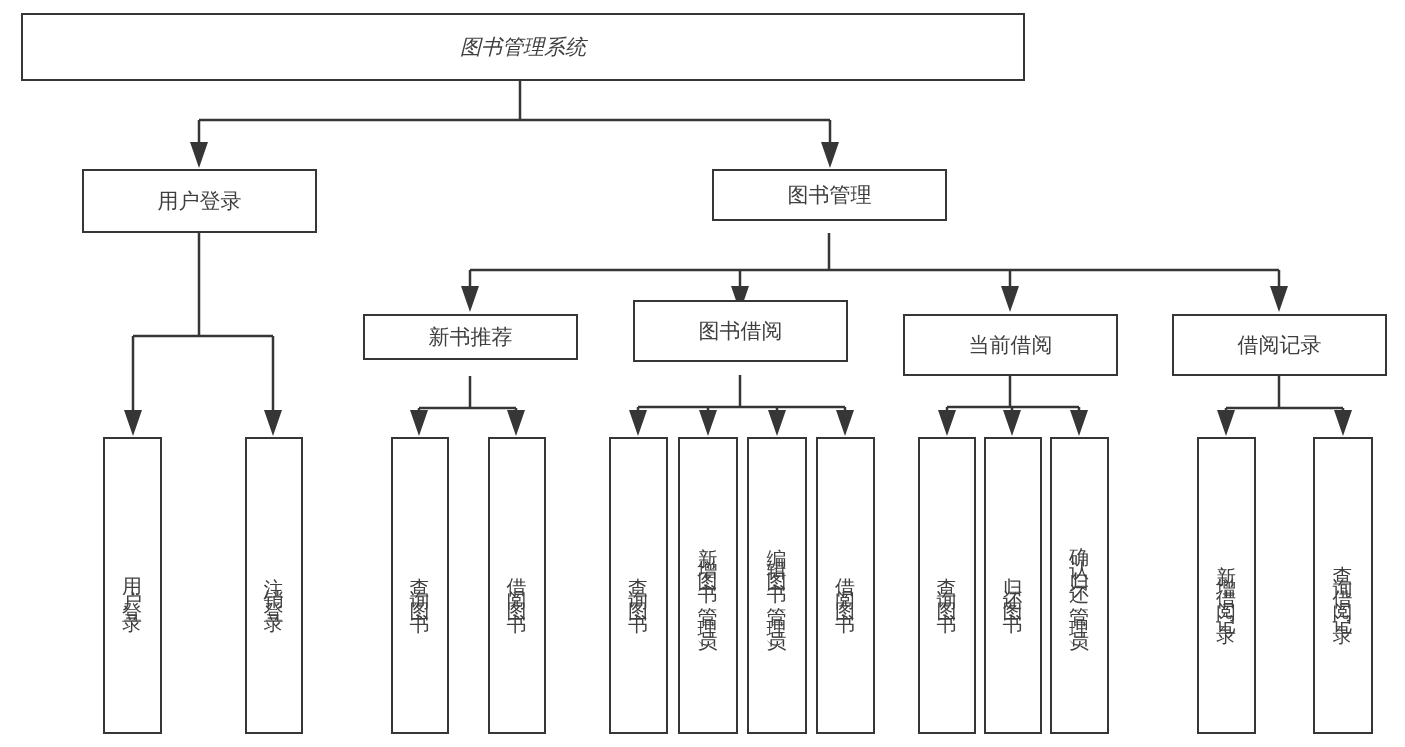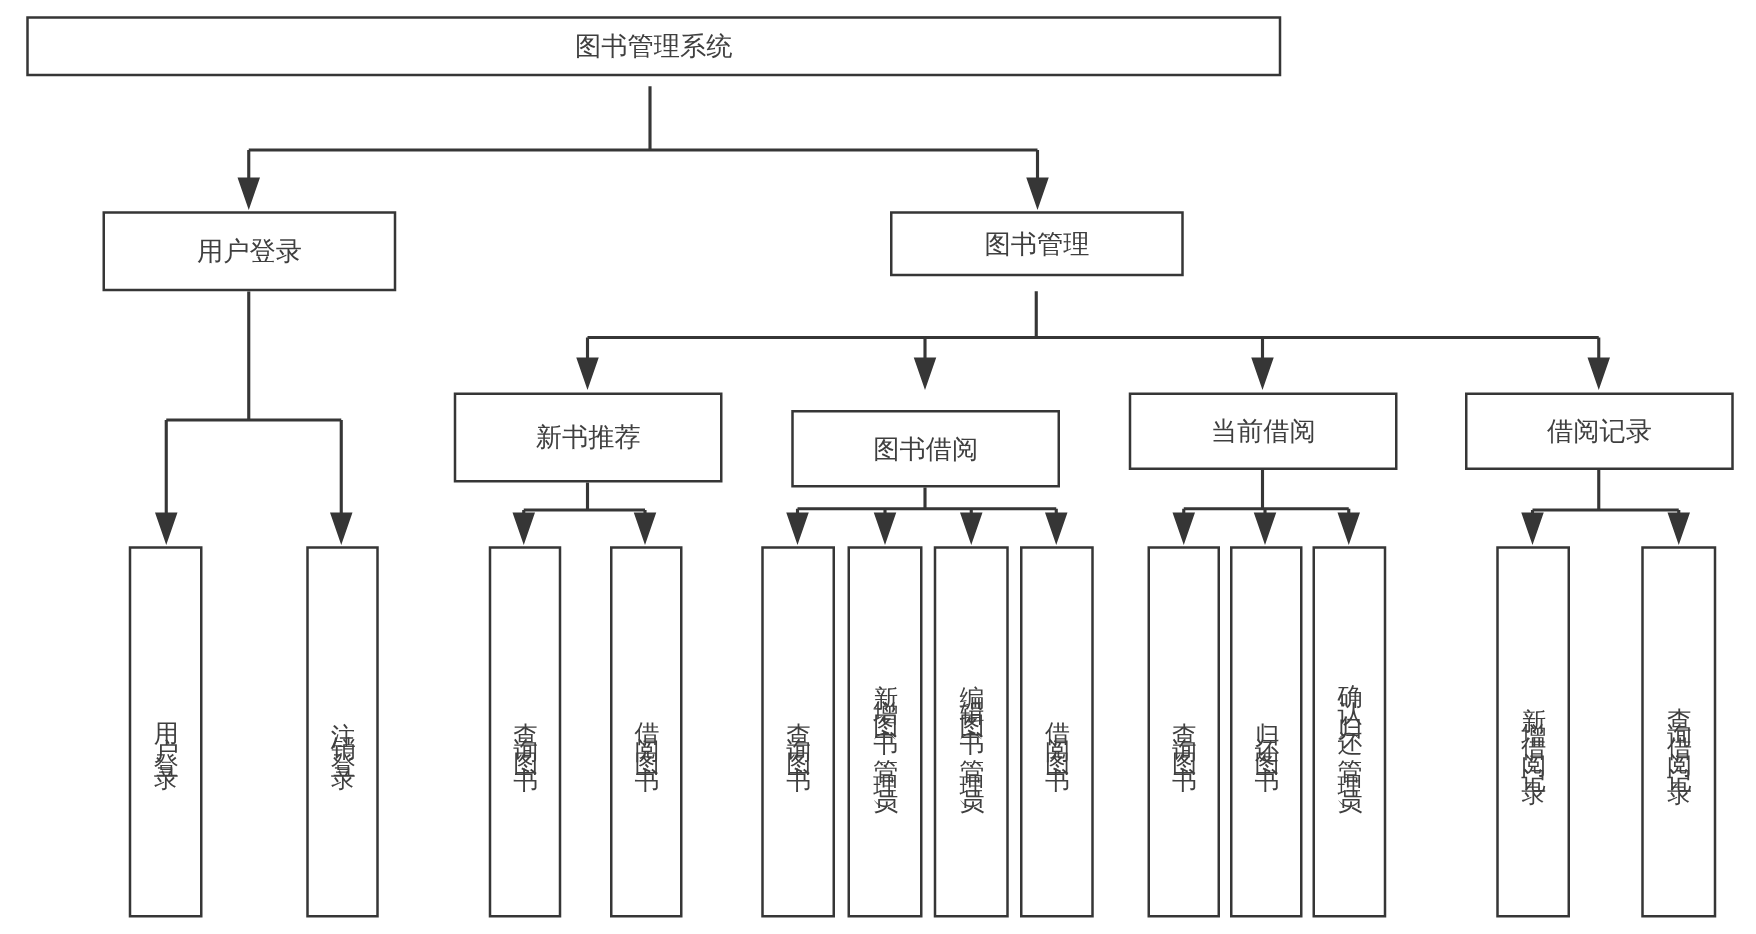--- a/index.html
+++ b/index.html
@@ -82,27 +82,27 @@
     <path class="arrow" d="
       M199 168 l-9 -26 h18 z  M830 168 l-9 -26 h18 z
       M470 312 l-9 -26 h18 z  M740 312 l-9 -26 h18 z  M1010 312 l-9 -26 h18 z  M1279 312 l-9 -26 h18 z
       M133 436 l-9 -26 h18 z  M273 436 l-9 -26 h18 z
       M419 436 l-9 -26 h18 z  M516 436 l-9 -26 h18 z
       M638 436 l-9 -26 h18 z  M708 436 l-9 -26 h18 z  M777 436 l-9 -26 h18 z  M845 436 l-9 -26 h18 z
       M947 436 l-9 -26 h18 z  M1012 436 l-9 -26 h18 z  M1079 436 l-9 -26 h18 z
       M1226 436 l-9 -26 h18 z M1343 436 l-9 -26 h18 z"></path>
   </svg>
 
-  <div class="box" style="left:21px; top:13px; width:1004px; height:48px;">图书管理系统</div>
+  <div class="box" style="left:21px; top:13px; width:1004px; height:68px;font-style:italic;">图书管理系统</div>
 
   <div class="box" style="left:82px; top:169px; width:235px; height:64px;">用户登录</div>
   <div class="box" style="left:712px; top:169px; width:235px; height:52px;">图书管理</div>
 
-  <div class="box" style="left:363px; top:314px; width:215px; height:72px;">新书推荐</div>
-  <div class="box" style="left:633px; top:328px; width:215px; height:62px;">图书借阅</div>
+  <div class="box" style="left:363px; top:314px; width:215px; height:46px;">新书推荐</div>
+  <div class="box" style="left:633px; top:300px; width:215px; height:62px;">图书借阅</div>
   <div class="box" style="left:903px; top:314px; width:215px; height:62px;">当前借阅</div>
   <div class="box" style="left:1172px; top:314px; width:215px; height:62px;">借阅记录</div>
 
   <div class="box vbox" style="left:103px; top:437px; width:59px; height:297px;">用户登录</div>
   <div class="box vbox" style="left:245px; top:437px; width:58px; height:297px;">注销登录</div>
 
   <div class="box vbox" style="left:391px; top:437px; width:58px; height:297px;">查询图书</div>
   <div class="box vbox" style="left:488px; top:437px; width:58px; height:297px;">借阅图书</div>
 
   <div class="box vbox" style="left:609px; top:437px; width:59px; height:297px;">查询图书</div>

